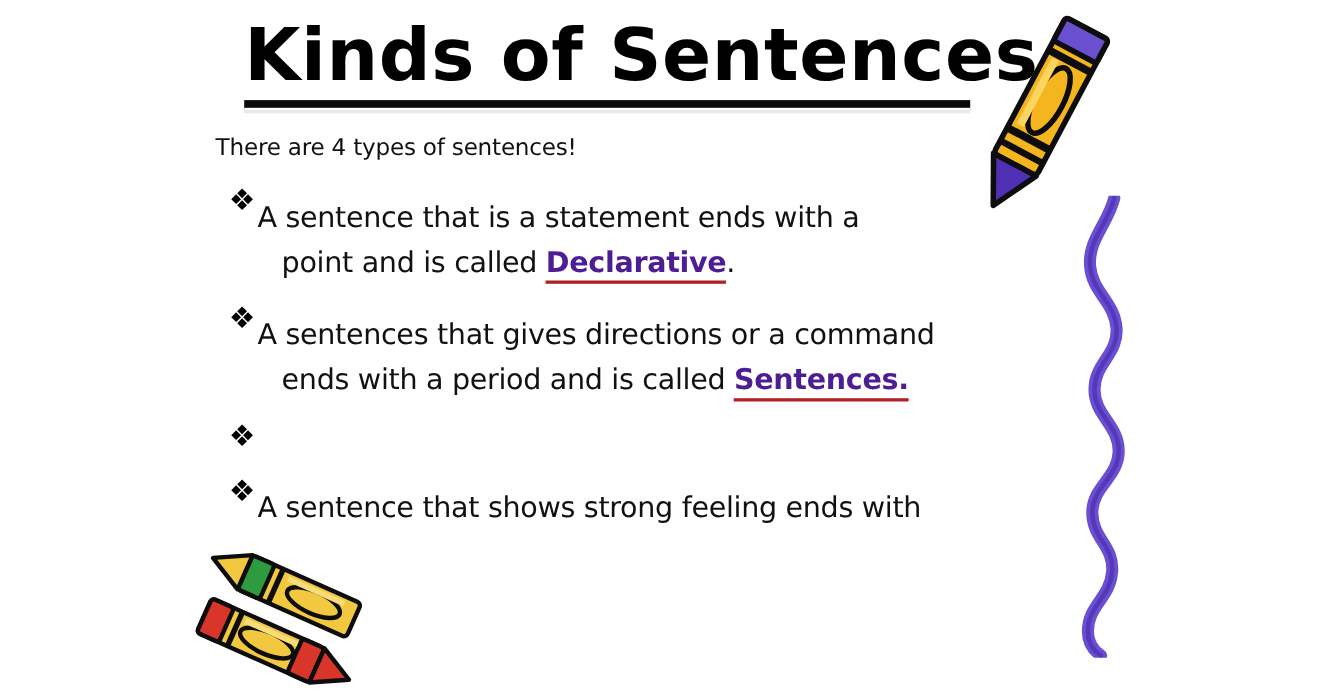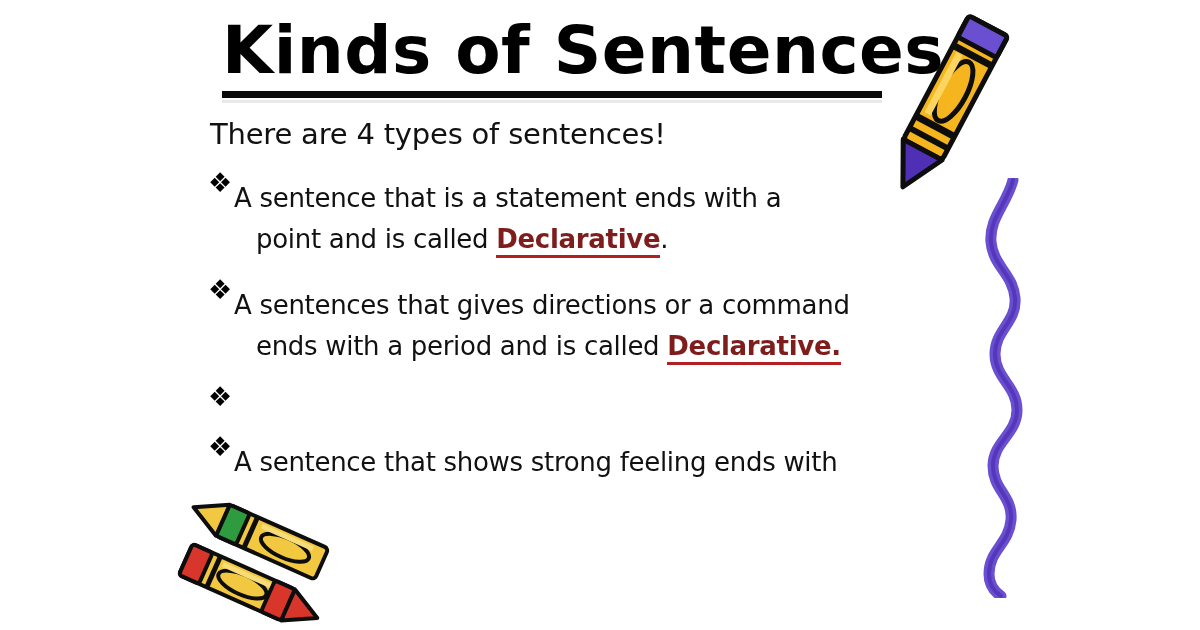--- a/index.html
+++ b/index.html
@@ -40,23 +40,23 @@
     margin-top: 3px;
     height: 7px;
     background: #0a0a0a;
     border-bottom: 2px solid #ffffff;
     box-shadow: 0 3px 0 0 #e9e9e9;
   }
 
   
   .lead {
     position: absolute;
-    left: 210px;
+    left: 196px;
     top: 115px;
-    font-size: 29px;
+    font-size: 21px;
     line-height: 38px;
     color: #111111;
     letter-spacing: -0.2px;
     white-space: nowrap;
   }
 
   .bullets {
     position: absolute;
     left: 208px;
     top: 162px;
@@ -84,21 +84,21 @@
     margin-top: 16px;
   }
   .bullet-line {
     display: block;
     white-space: nowrap;
   }
   .bullet-line.indent {
     padding-left: 22px;
   }
   .kw {
-    color: #7f1d1d;
+    color: #4c1d95;
     font-weight: 700;
     border-bottom: 3px solid #b32024;
     padding-bottom: 1px;
   }
   .period-black { color: #111111; }
 
   
   .crayon-top {
     position: absolute;
     left: 868px;
@@ -145,21 +145,21 @@
           <span>point and is called </span><span class="kw">Declarative</span><span class="period-black">.</span>
         </span>
       </span>
     </div>
 
     <div class="bullet-row">
       <span class="bullet-mark">❖</span>
       <span class="bullet-body">
         <span class="bullet-line">A sentences that gives directions or a command</span>
         <span class="bullet-line indent">
-          <span>ends with a period and is called </span><span class="kw">Declarative.</span><span class="period-black"></span>
+          <span>ends with a period and is called </span><span class="kw">Sentences.</span><span class="period-black"></span>
         </span>
       </span>
     </div>
 
     <div class="bullet-row">
       <span class="bullet-mark">❖</span>
       <span class="bullet-body">
       </span>
     </div>
 

